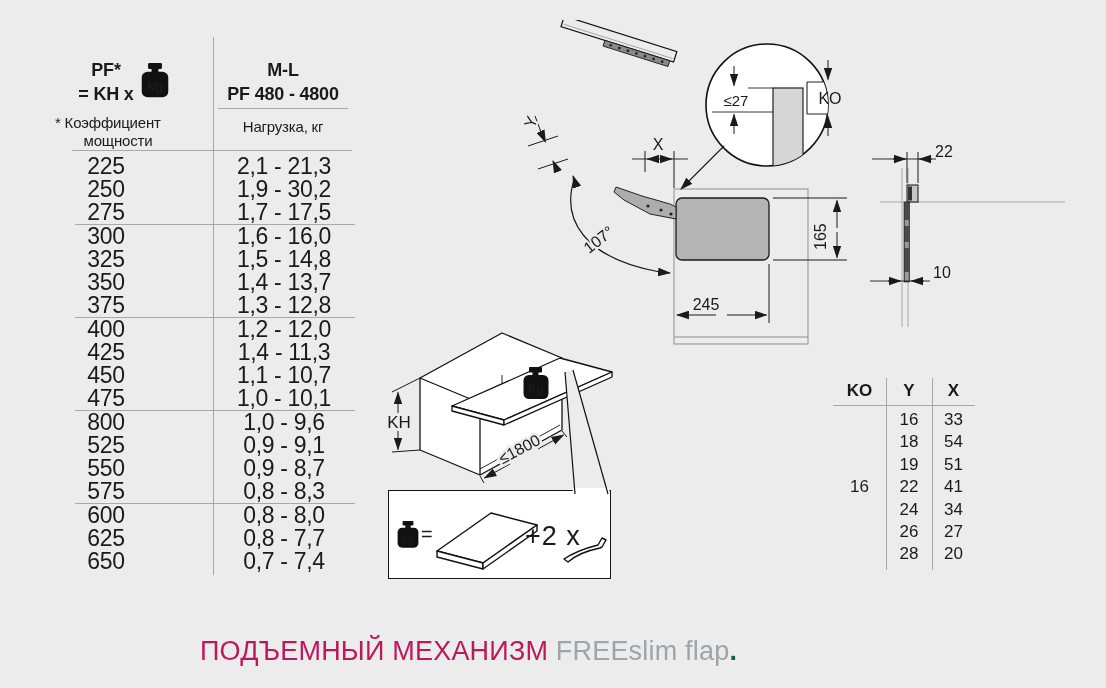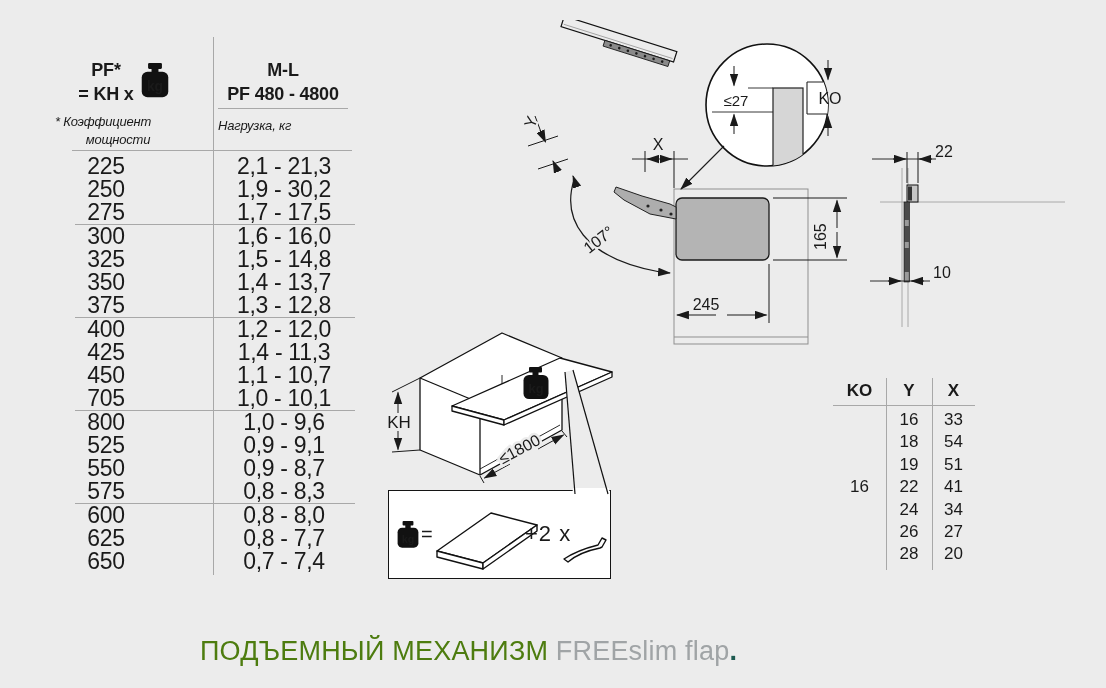--- a/index.html
+++ b/index.html
@@ -3,21 +3,21 @@
 <meta charset="utf-8">
 <style>
   html,body{margin:0;padding:0;background:#ececec;}
   .stage{position:relative;width:1106px;height:688px;background:#ececec;overflow:hidden;
          font-family:"Liberation Sans",sans-serif;color:#1a1a1a;}
   .abs{position:absolute;}
   
   .pf-table{left:40px;top:30px;width:322px;height:548px;}
   .pf-divider{left:173px;top:7px;width:1px;height:538px;background:#a8a8a8;}
   .hdr-bold{font-size:18px;font-weight:bold;letter-spacing:-0.2px;}
-  .hdr-note{font-size:13px;letter-spacing:-0.2px;font-style:italic;}
+  .hdr-note{font-size:15px;letter-spacing:-0.2px;}
   .hline{background:#a8a8a8;height:1px;}
   .pf-body{left:35px;top:125px;width:280px;}
   .pf-group{border-top:1px solid #a8a8a8;}
   .pf-group:first-child{border-top:none;}
   .pf-row{position:relative;height:23px;}
   .pf-cell{position:absolute;top:0;height:23px;line-height:23px;font-size:23px;
            letter-spacing:-0.3px;text-align:center;}
   .pf-cell.pf{left:0;width:62px;}
   .pf-cell.load{left:140px;width:138px;}
   
@@ -25,24 +25,24 @@
   .ko-head{position:absolute;top:2px;height:22px;line-height:22px;font-size:17px;font-weight:bold;text-align:center;}
   .ko-vline{position:absolute;top:0;width:1px;height:192px;background:#a8a8a8;}
   .ko-row{position:relative;height:22.4px;}
   .ko-cell{position:absolute;top:0;height:22.4px;line-height:22.4px;font-size:17px;text-align:center;}
   .ko-cell.y{left:53px;width:46px;}
   .ko-cell.x{left:99px;width:43px;}
   .ko-value{position:absolute;left:0;width:53px;height:22.4px;line-height:22.4px;font-size:17px;text-align:center;}
   
   .formula-box{left:388px;top:490px;width:221px;height:87px;background:#fff;border:1.6px solid #141414;z-index:2;}
   .formula-eq{position:absolute;left:32px;top:32px;font-size:20px;}
-  .formula-plus{position:absolute;left:136px;top:30px;font-size:22px;letter-spacing:1px;}
+  .formula-plus{position:absolute;left:136px;top:30px;font-size:27px;letter-spacing:1px;}
   
   .title{left:200px;top:636px;font-size:27px;letter-spacing:0.2px;white-space:nowrap;}
-  .title .main{color:#4d7c0f;}
+  .title .main{color:#be185d;}
   .title .product{color:#a0a4a6;}
   .title .dot{color:#1d5a50;font-weight:bold;}
   svg text{font-family:"Liberation Sans",sans-serif;fill:#1a1a1a;}
 </style>
 </head>
 <body>
 
 <div class="stage">
 
   <div class="abs pf-table">
@@ -55,21 +55,21 @@
       <rect x="10" y="3" width="6" height="6" fill="#111"></rect>
       <rect x="1.5" y="7.5" width="23" height="22" rx="5" fill="#111"></rect>
       <text x="13" y="24" text-anchor="middle" font-size="12" font-weight="bold" fill="#fff">kg</text>
     </svg>
     <div class="abs hdr-note" style="left:15px;top:84px;width:160px;">* Коэффициент</div>
     <div class="abs hdr-note" style="left:26px;top:102px;width:104px;text-align:center;">мощности</div>
 
     <div class="abs hdr-bold" style="left:178px;top:30px;width:130px;text-align:center;">M-L</div>
     <div class="abs hdr-bold" style="left:178px;top:54px;width:130px;text-align:center;">PF 480 - 4800</div>
     <div class="abs hline" style="left:178px;top:78px;width:130px;"></div>
-    <div class="abs hdr-note" style="left:178px;top:88px;width:130px;">Нагрузка, кг</div>
+    <div class="abs hdr-note" style="left:178px;top:88px;width:130px;text-align:center;">Нагрузка, кг</div>
 
     <div class="abs hline" style="left:32px;top:120px;width:280px;"></div>
 
     <div class="abs pf-body">
         <div class="pf-group">
           <div class="pf-row">
             <div class="pf-cell pf">225</div>
             <div class="pf-cell load">2,1 - 21,3</div>
           </div>
           <div class="pf-row">
@@ -106,21 +106,21 @@
           </div>
           <div class="pf-row">
             <div class="pf-cell pf">425</div>
             <div class="pf-cell load">1,4 - 11,3</div>
           </div>
           <div class="pf-row">
             <div class="pf-cell pf">450</div>
             <div class="pf-cell load">1,1 - 10,7</div>
           </div>
           <div class="pf-row">
-            <div class="pf-cell pf">705</div>
+            <div class="pf-cell pf">475</div>
             <div class="pf-cell load">1,0 - 10,1</div>
           </div>
         </div>
         <div class="pf-group">
           <div class="pf-row">
             <div class="pf-cell pf">800</div>
             <div class="pf-cell load">1,0 - 9,6</div>
           </div>
           <div class="pf-row">
             <div class="pf-cell pf">525</div>

